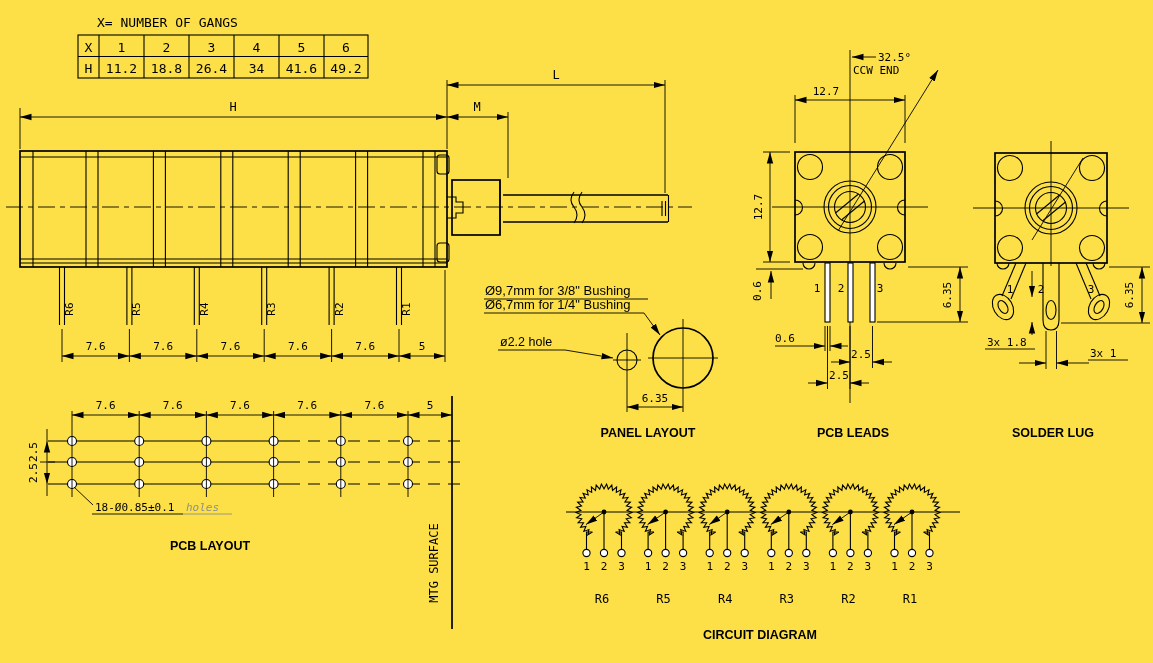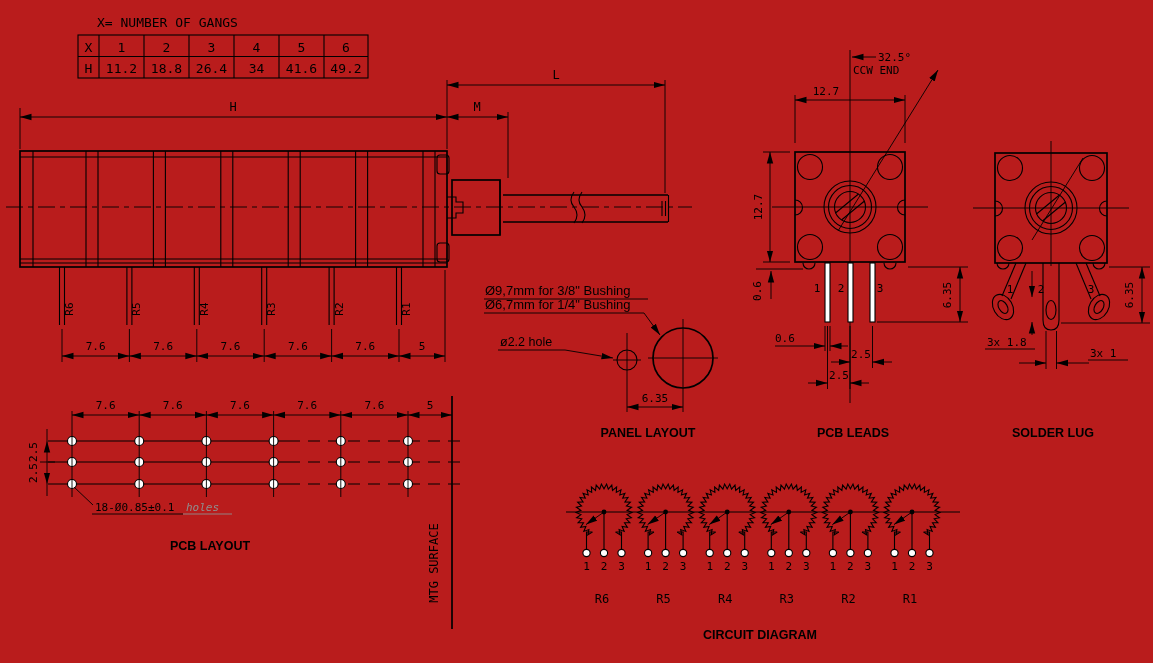--- a/index.html
+++ b/index.html
@@ -1,16 +1,16 @@
 <!DOCTYPE html>
 <html><head>
 <meta charset="utf-8">
 <style>
   html,body{margin:0;background:#fff}
-  .stage{position:relative;width:1153px;height:663px;background:#b91c1c;overflow:hidden}
+  .stage{position:relative;width:1153px;height:663px;background:#fde047;overflow:hidden}
   svg{display:block}
   .ln{stroke:#000;stroke-width:1.1;fill:none}
   .lnb{stroke:#000;stroke-width:1.7;fill:none}
   .dim{stroke:#000;stroke-width:0.9;fill:none}
   .dash{stroke-dasharray:12 8}
   .cl{stroke:#000;stroke-width:0.9;fill:none;stroke-dasharray:17 5 5 5}
   .wf{fill:#fff;stroke:#000;stroke-width:1.1}
   text{fill:#000}
   .t{font:12px "DejaVu Sans Mono",monospace}
   .t13{font:13px "DejaVu Sans Mono",monospace}

